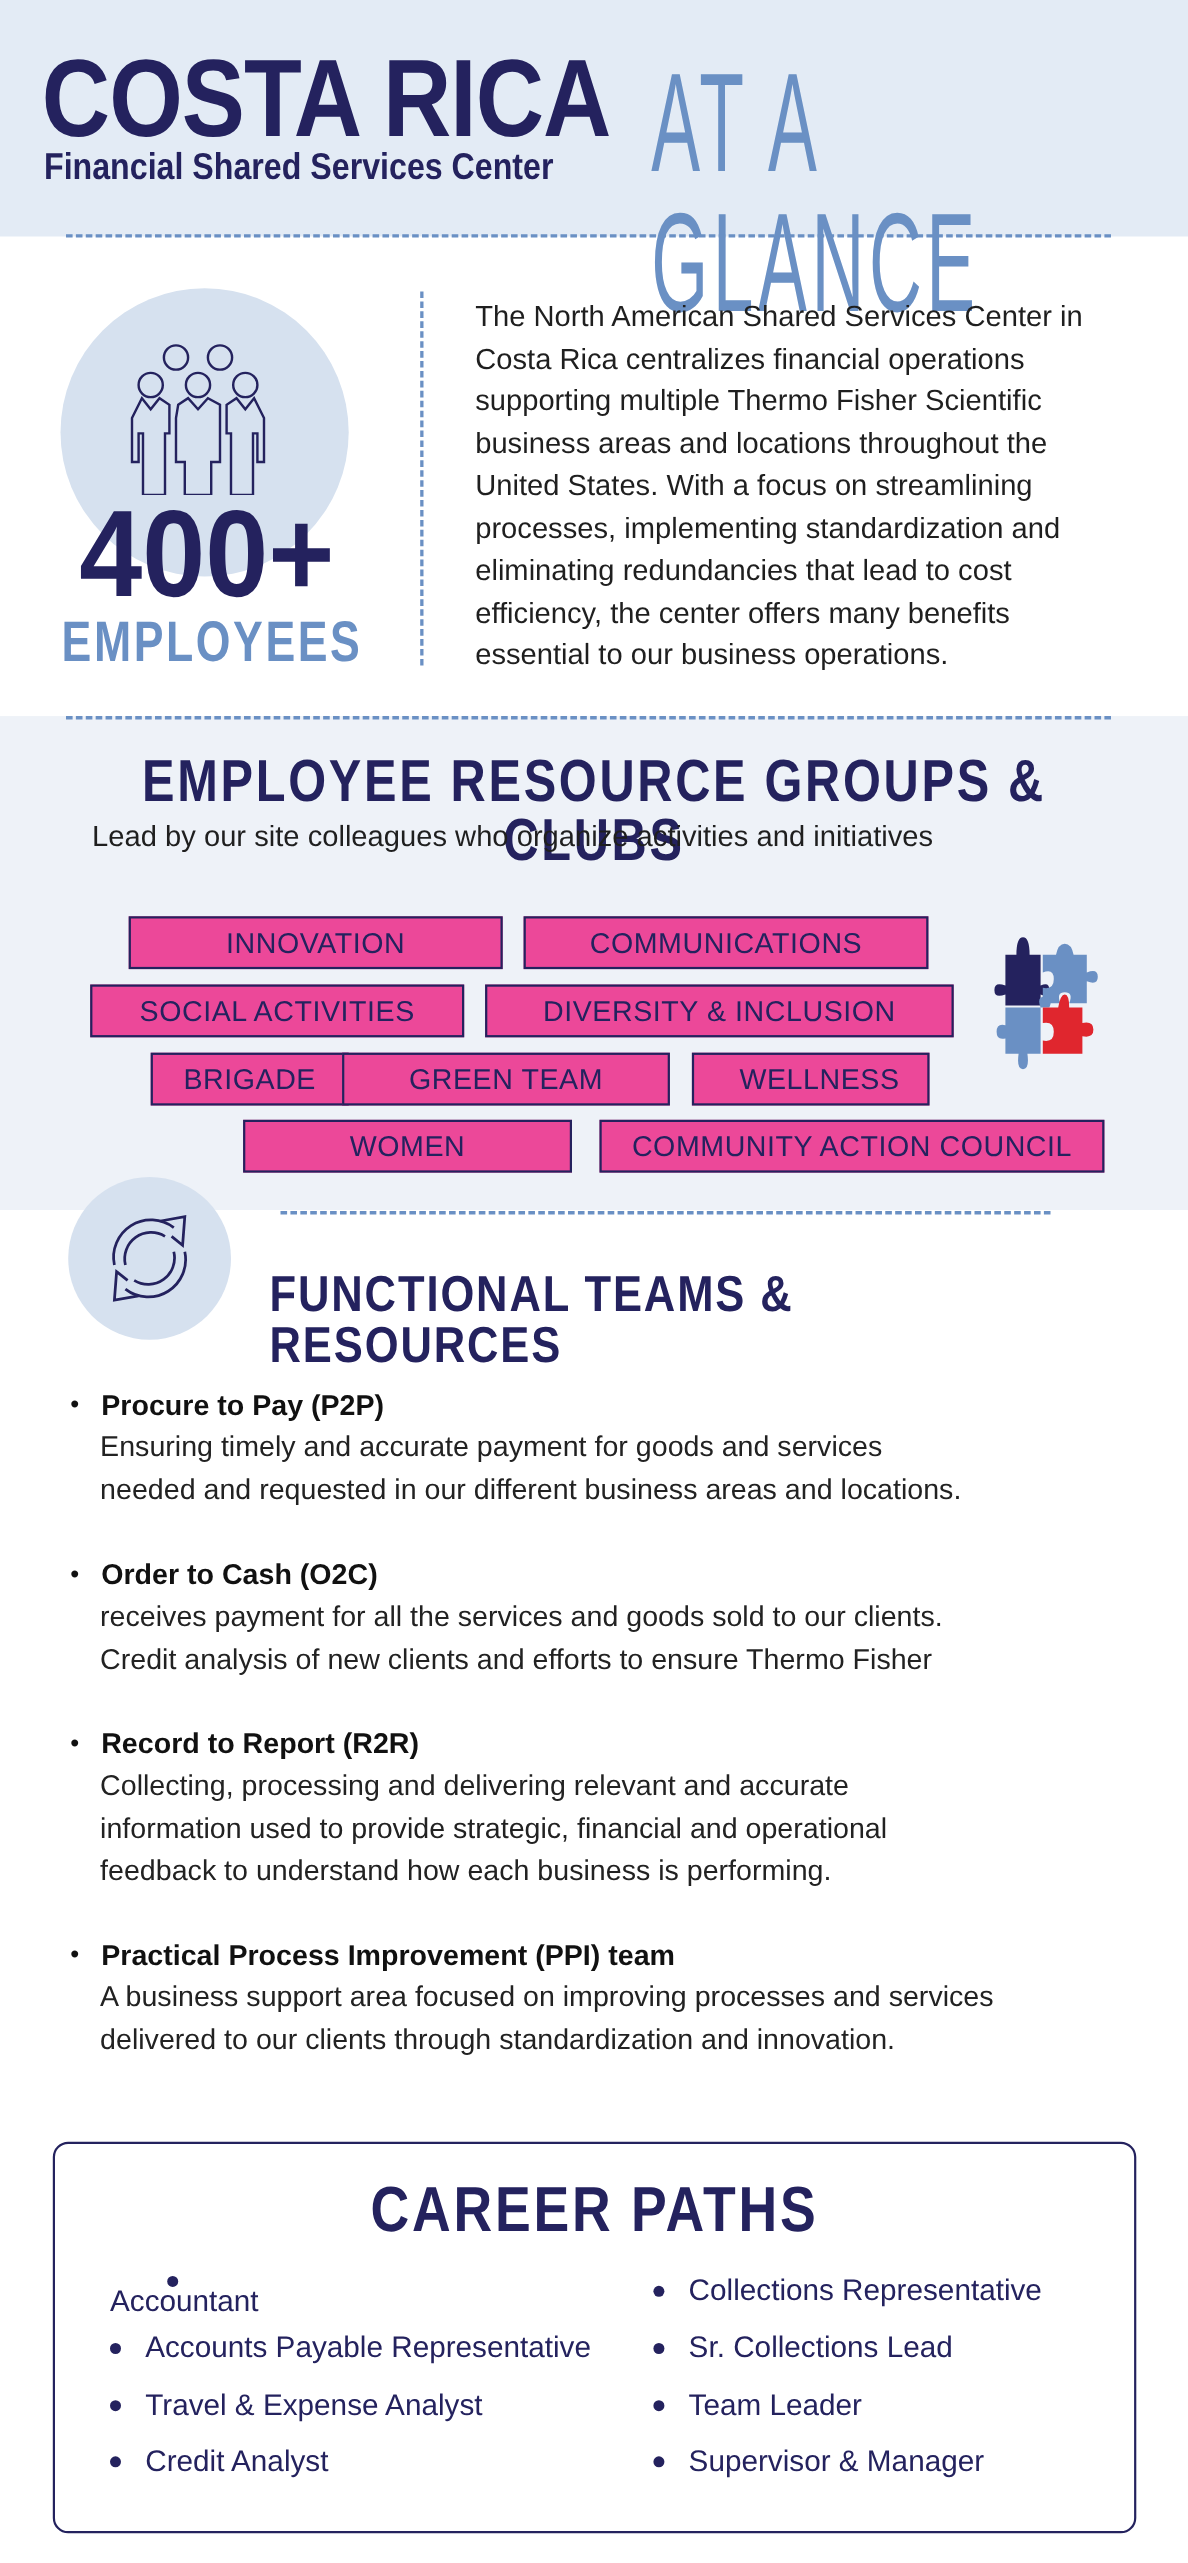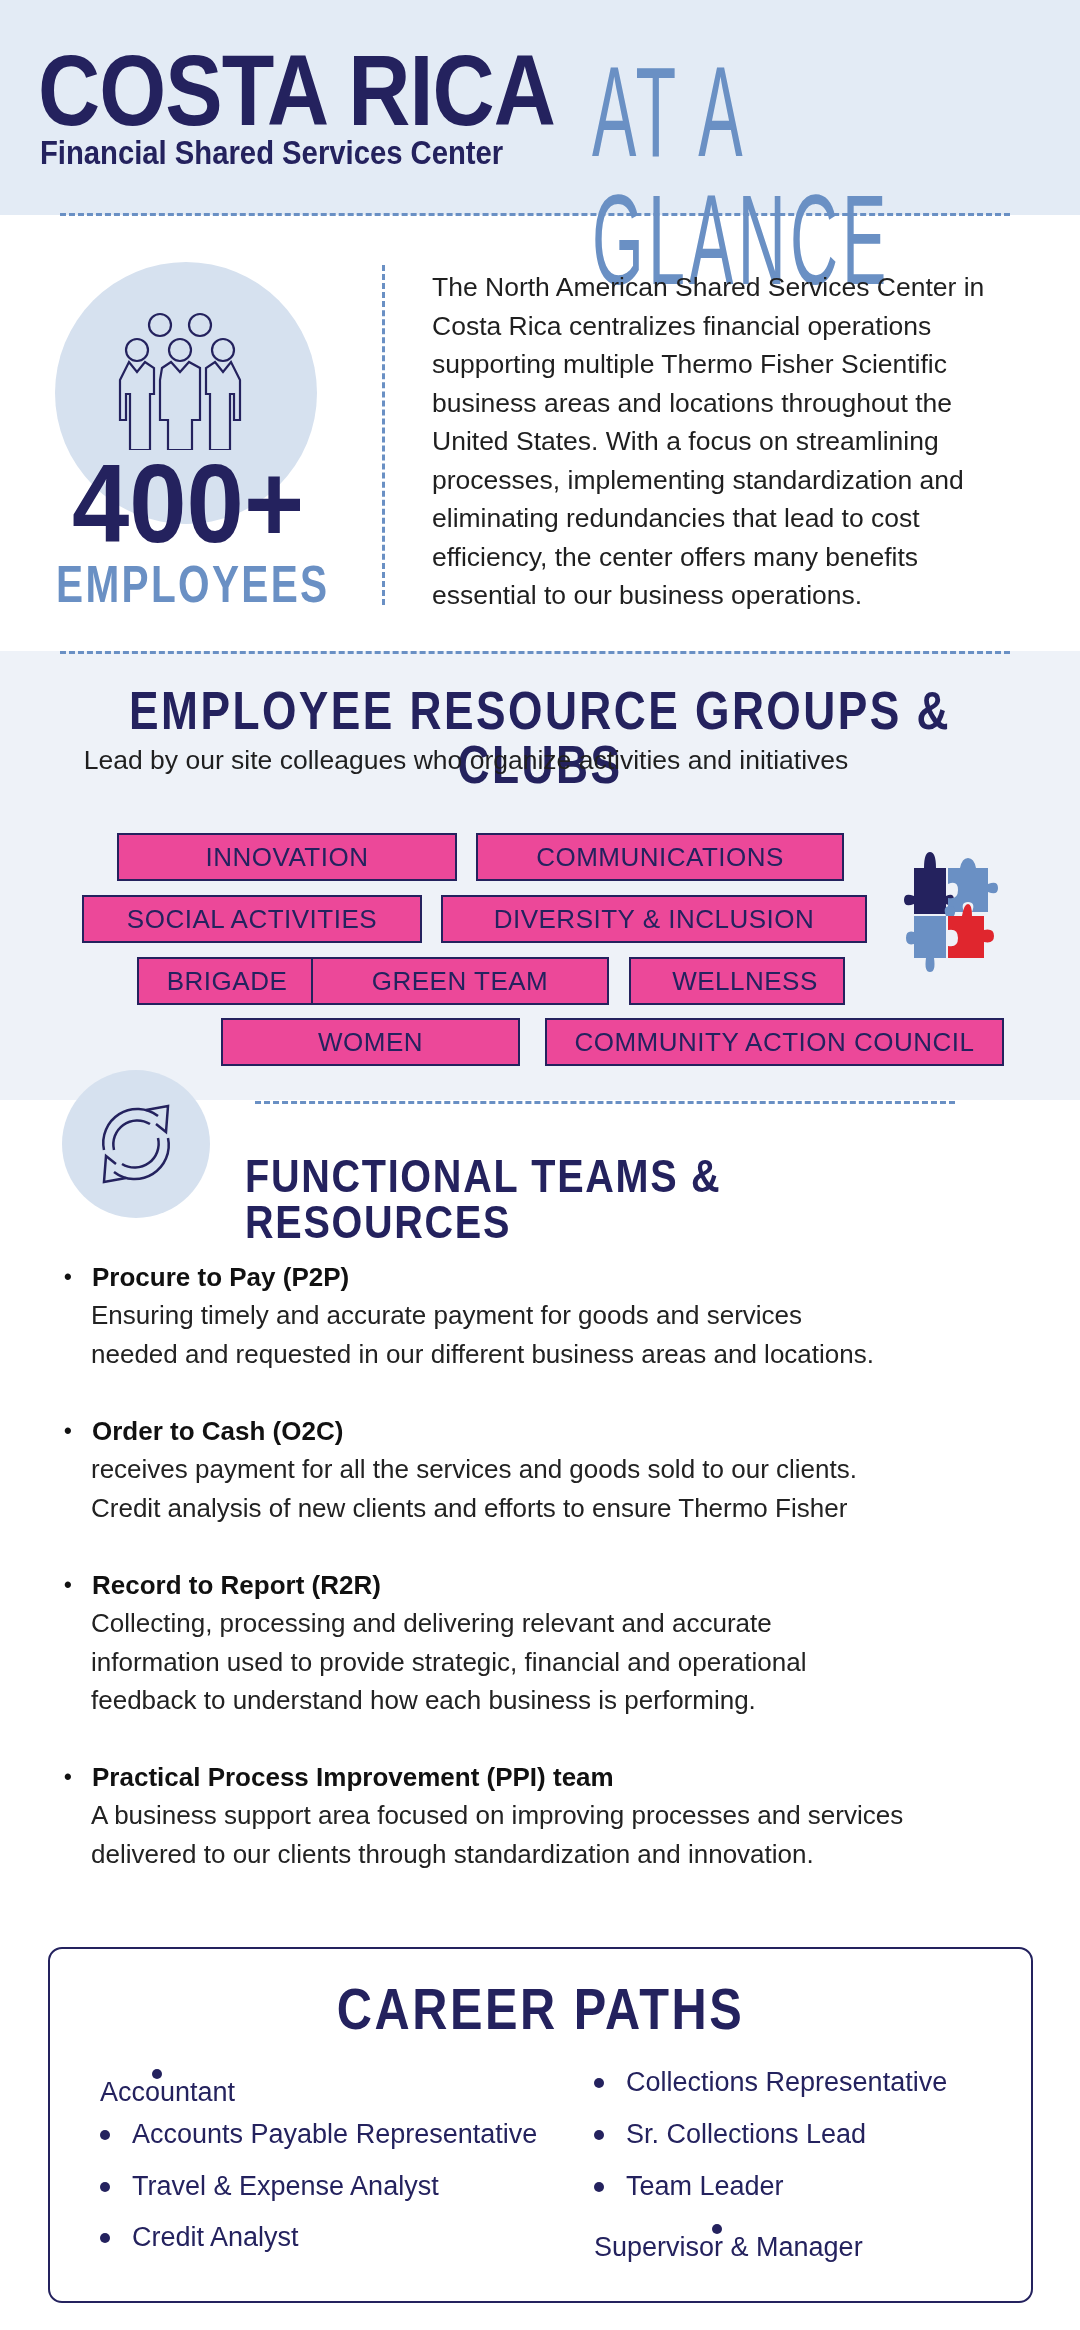--- a/index.html
+++ b/index.html
@@ -167,16 +167,16 @@
     <span>Collections Representative</span>
   </div>
 <div class="career-item" style="left:594px; top:2121px;">
     <span class="dot"></span>
     <span>Sr. Collections Lead</span>
   </div>
 <div class="career-item" style="left:594px; top:2173px;">
     <span class="dot"></span>
     <span>Team Leader</span>
   </div>
-<div class="career-item" style="left:594px; top:2224px;flex-direction:column;">
+<div class="career-item" style="left:594px; top:2224px;">
     <span class="dot"></span>
     <span>Supervisor &amp; Manager</span>
   </div>
 
 </body></html>

